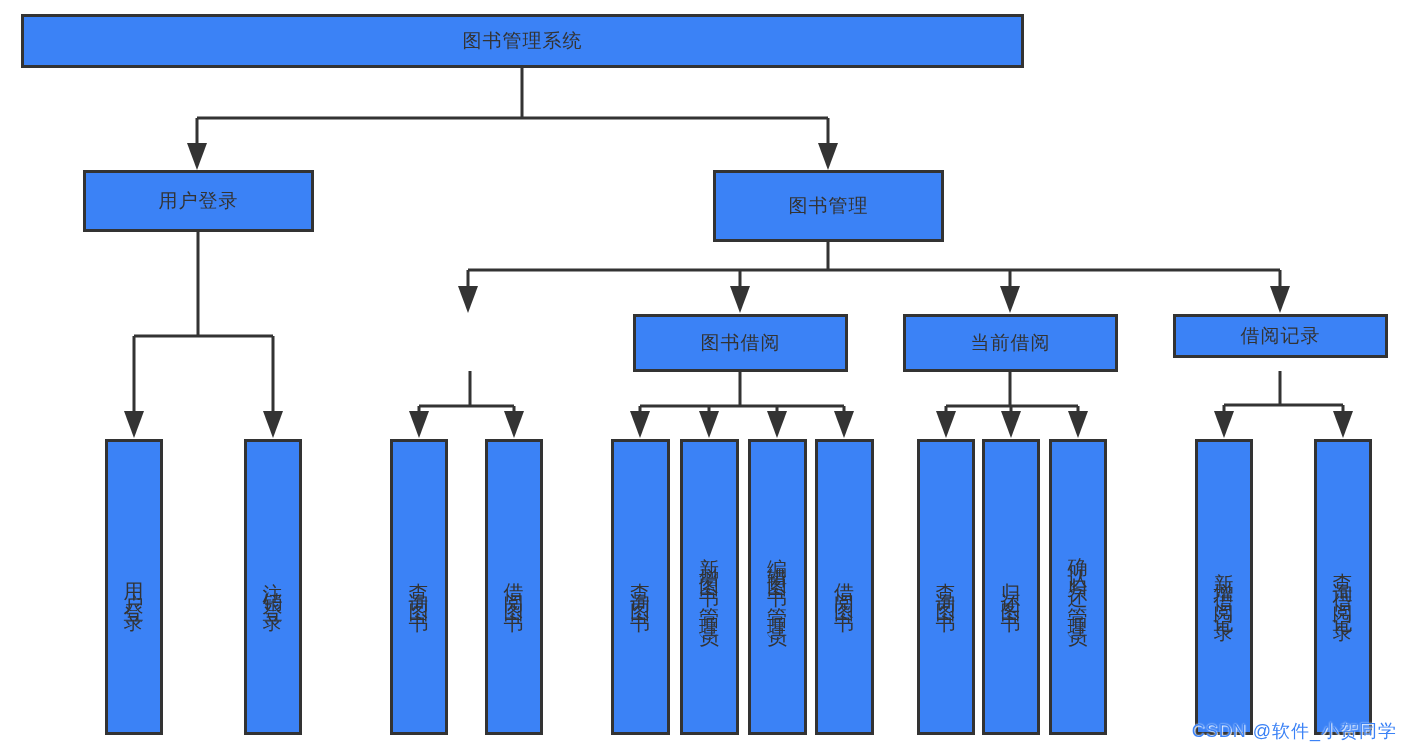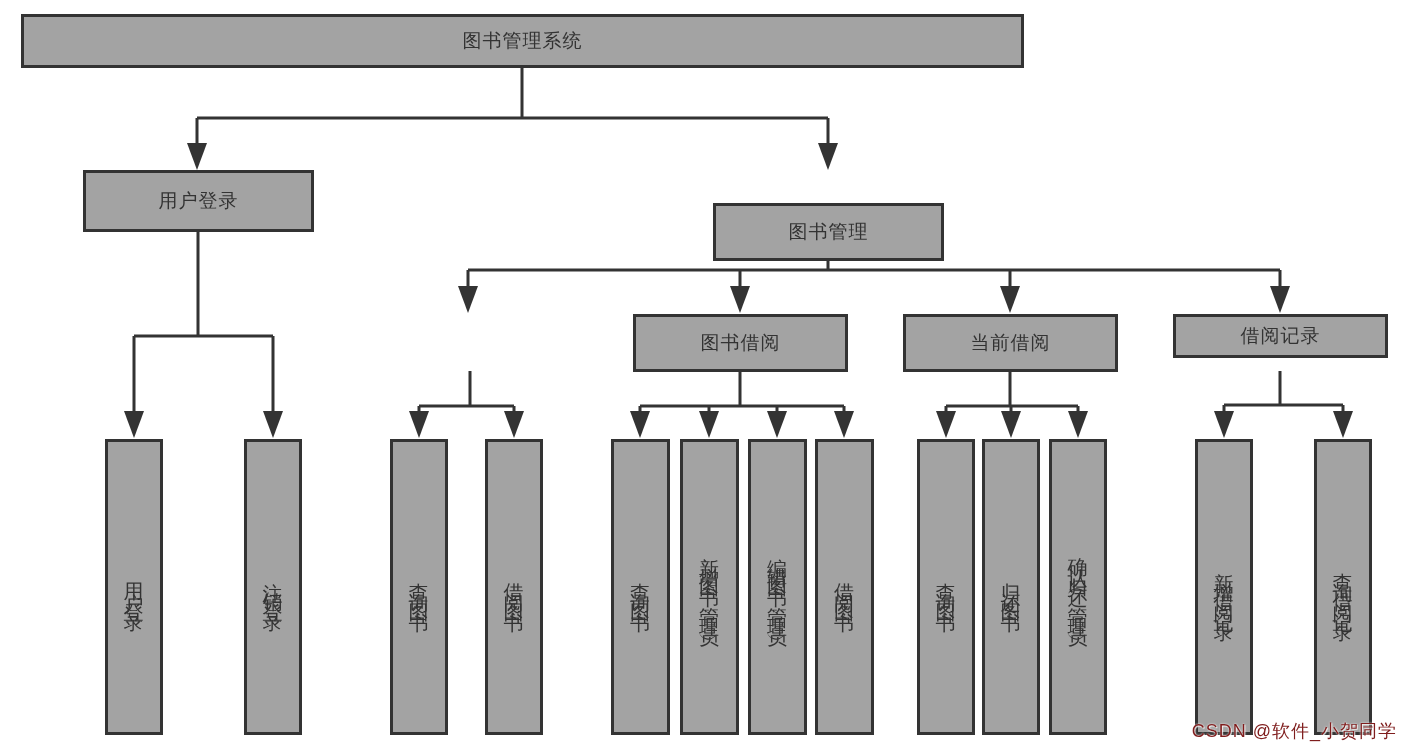--- a/index.html
+++ b/index.html
@@ -13,21 +13,21 @@
   }
   .connectors {
     position: absolute;
     left: 0; top: 0;
     z-index: 0;
   }
   .box {
     position: absolute;
     box-sizing: border-box;
     border: 3px solid #333333;
-    background: #a3a3a3;
+    background: #3b82f6;
     display: flex;
     align-items: center;
     justify-content: center;
     color: #333333;
     z-index: 1;
   }
   .hbox span {
     font-size: 19px;
     letter-spacing: 1px;
     white-space: nowrap;
@@ -42,21 +42,21 @@
     letter-spacing: 10px;
     line-height: 1;
   }
   .watermark {
     position: absolute;
     right: 8px;
     bottom: 4px;
     z-index: 2;
     font-size: 18px;
     letter-spacing: 1px;
-    color: #7f1d1d;
+    color: #3b82f6;
     text-shadow: 0 0 2px #ffffff, 1px 1px 1px rgba(255,255,255,0.85);
     white-space: nowrap;
   }
 </style>
 </head>
 <body>
 
 <div class="canvas">
 
   <svg class="connectors" width="1405" height="747" viewBox="0 0 1405 747">
@@ -92,21 +92,21 @@
     </g>
   </svg>
 
   <div class="box hbox" style="left:21px; top:14px; width:1003px; height:54px;">
     <span>图书管理系统</span>
   </div>
 
   <div class="box hbox" style="left:83px; top:170px; width:231px; height:62px;">
     <span>用户登录</span>
   </div>
-  <div class="box hbox" style="left:713px; top:170px; width:231px; height:58px;margin-top:33px;">
+  <div class="box hbox" style="left:713px; top:170px; width:231px; height:72px;">
     <span>图书管理</span>
   </div>
 
   <div class="box hbox" style="left:633px; top:314px; width:215px; height:58px;">
     <span>图书借阅</span>
   </div>
   <div class="box hbox" style="left:903px; top:314px; width:215px; height:58px;align-items:center;">
     <span>当前借阅</span>
   </div>
   <div class="box hbox" style="left:1173px; top:314px; width:215px; height:44px;">

